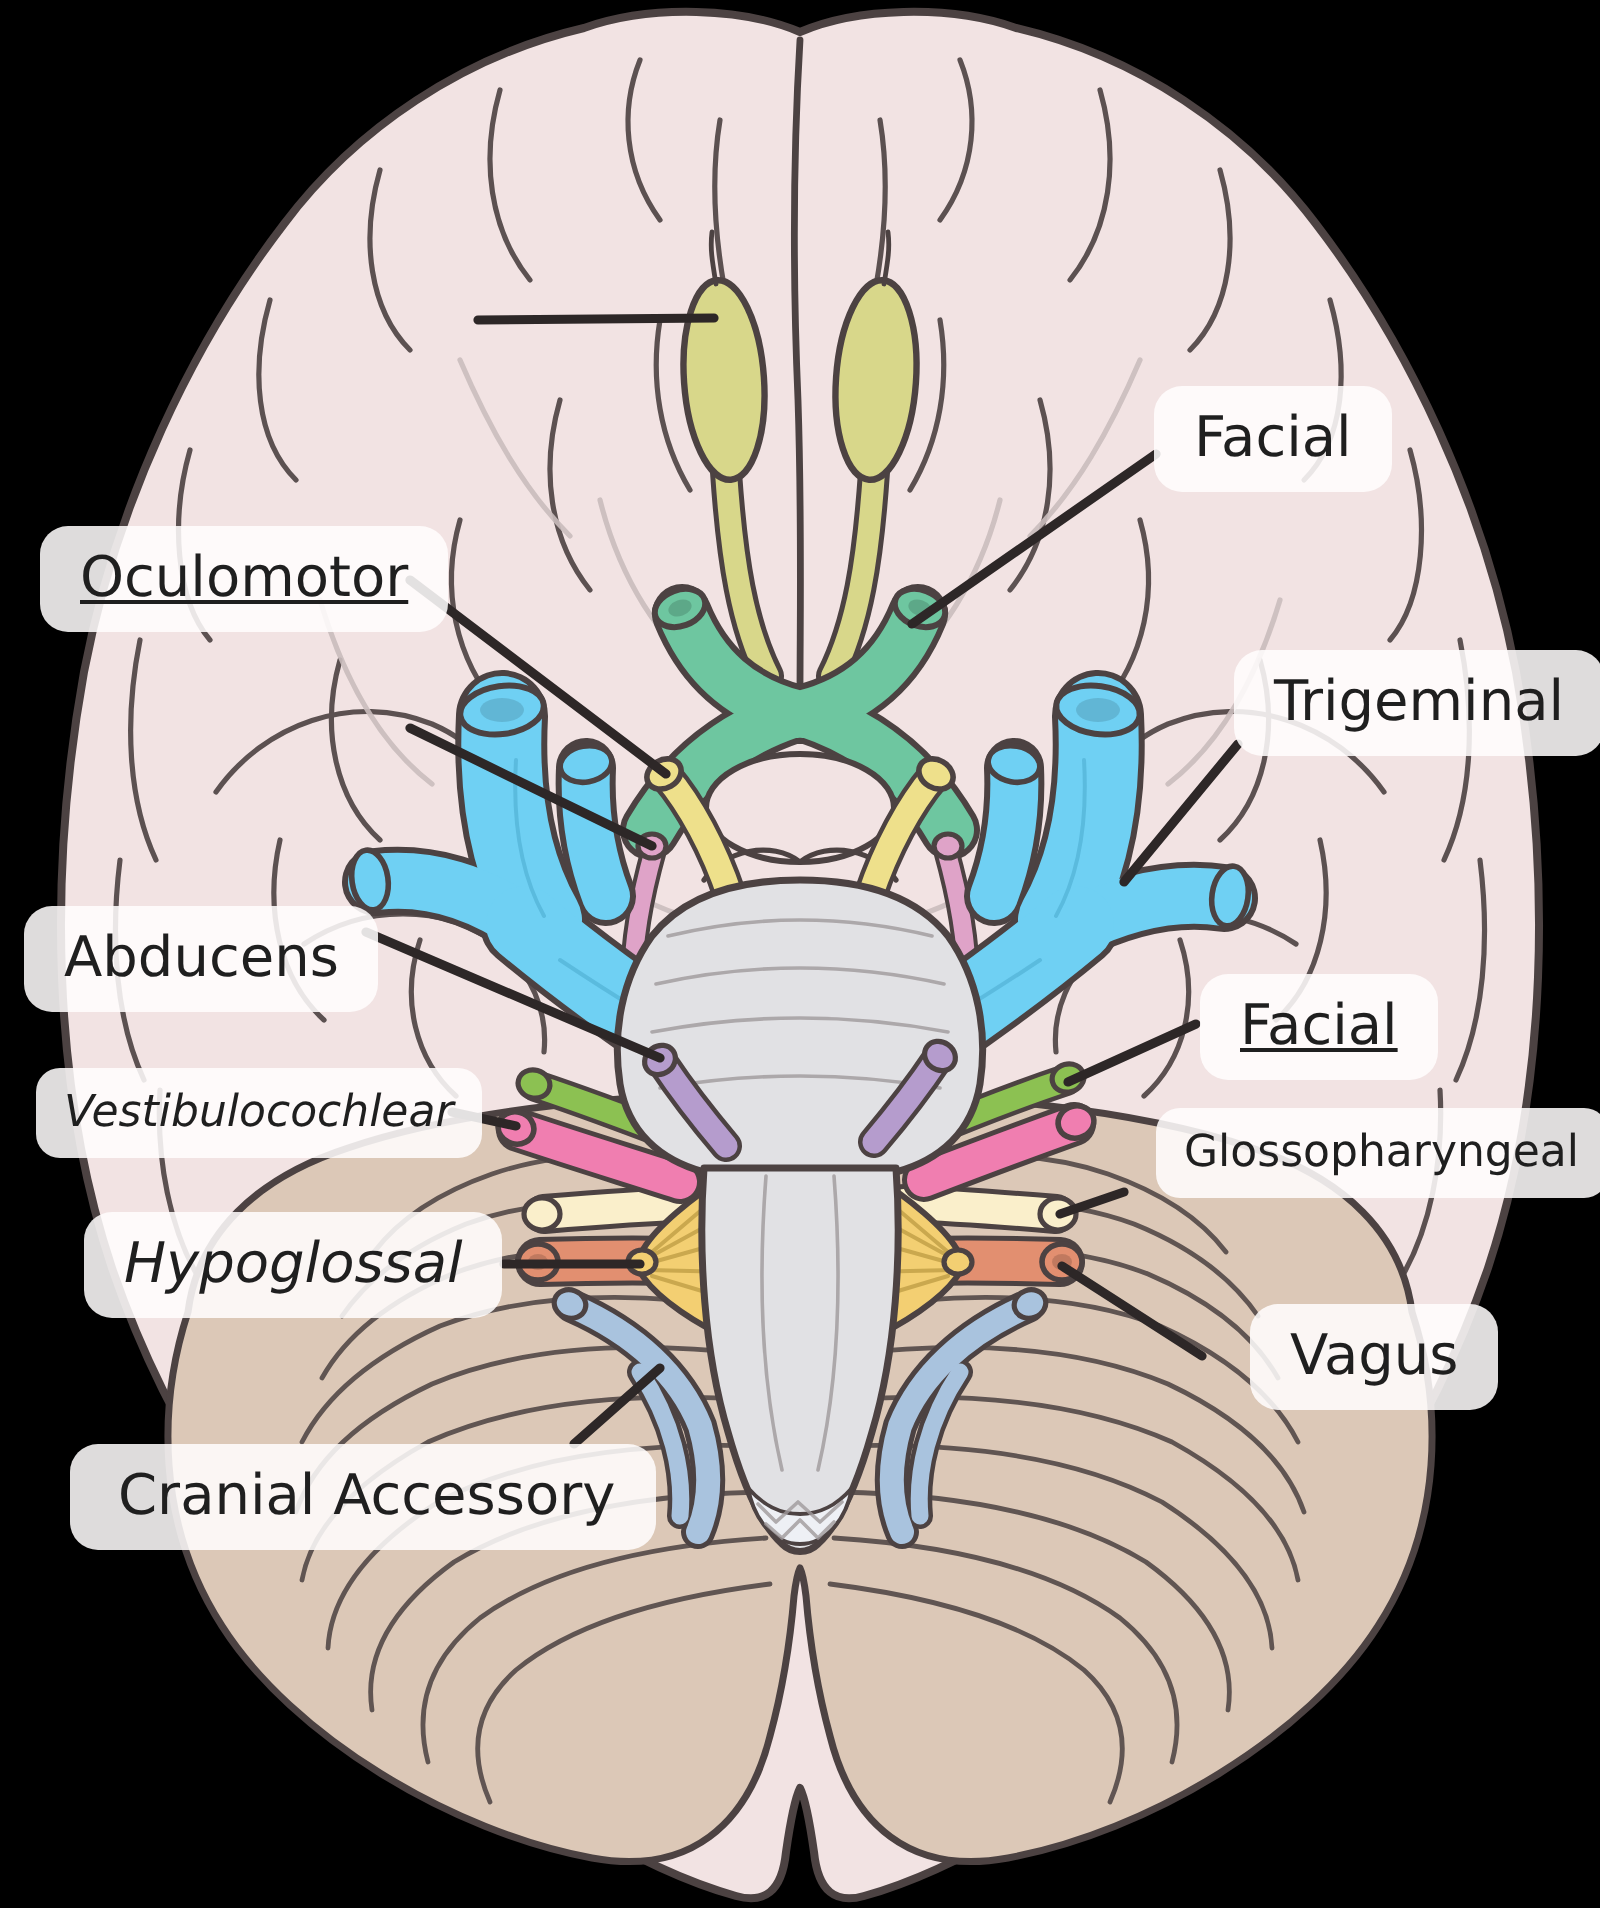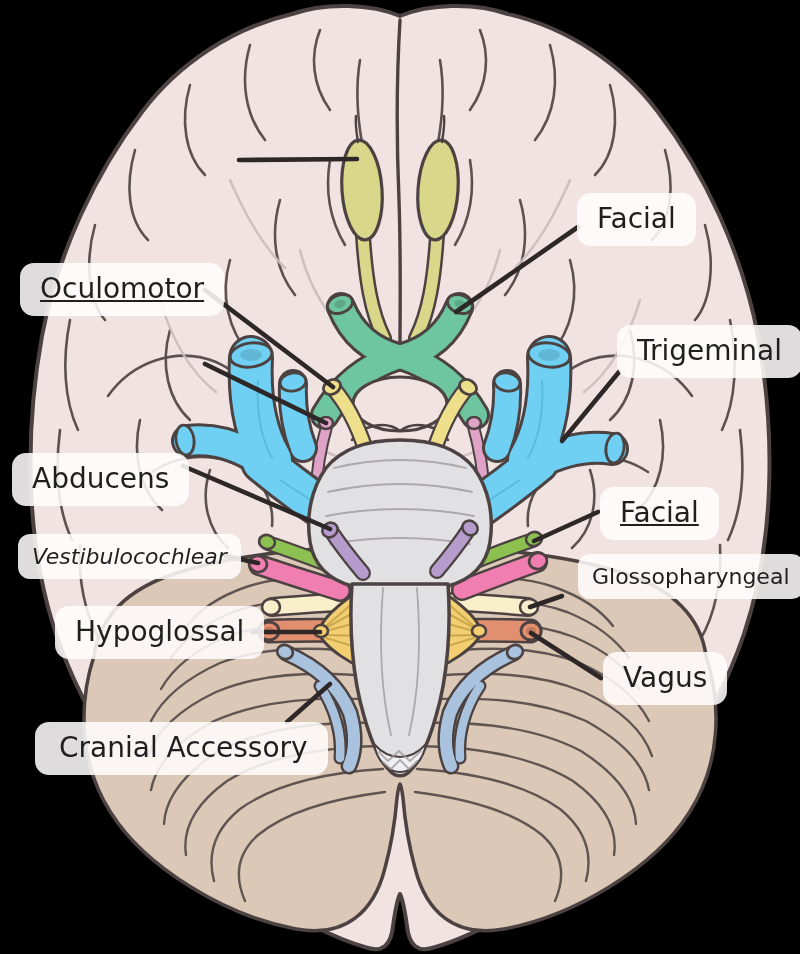--- a/index.html
+++ b/index.html
@@ -268,17 +268,17 @@
   </g>
 </svg>
 
 <div class="label" style="left:577px;top:193px;">Facial</div>
 <div class="label" style="left:20px;top:263px;text-decoration:underline;">Oculomotor</div>
 <div class="label" style="left:12px;top:438px;margin-top:15px;">Abducens</div>
 <div class="label" style="left:617px;top:325px;">Trigeminal</div>
 <div class="label" style="left:600px;top:487px;text-decoration:underline;">Facial</div>
 <div class="label label--small" style="left:18px;top:534px;font-style:italic;">Vestibulocochlear</div>
 <div class="label label--small" style="left:578px;top:554px;">Glossopharyngeal</div>
-<div class="label" style="left:55px;top:606px;">Hypoglossal</div>
-<div class="label" style="left:603px;top:652px;">Vagus</div>
+<div class="label" style="left:42px;top:606px;font-style:italic;">Hypoglossal</div>
+<div class="label" style="left:625px;top:652px;">Vagus</div>
 <div class="label" style="left:35px;top:722px;padding-left:24px;">Cranial Accessory</div>
 
 </div>
 
 </body></html>

